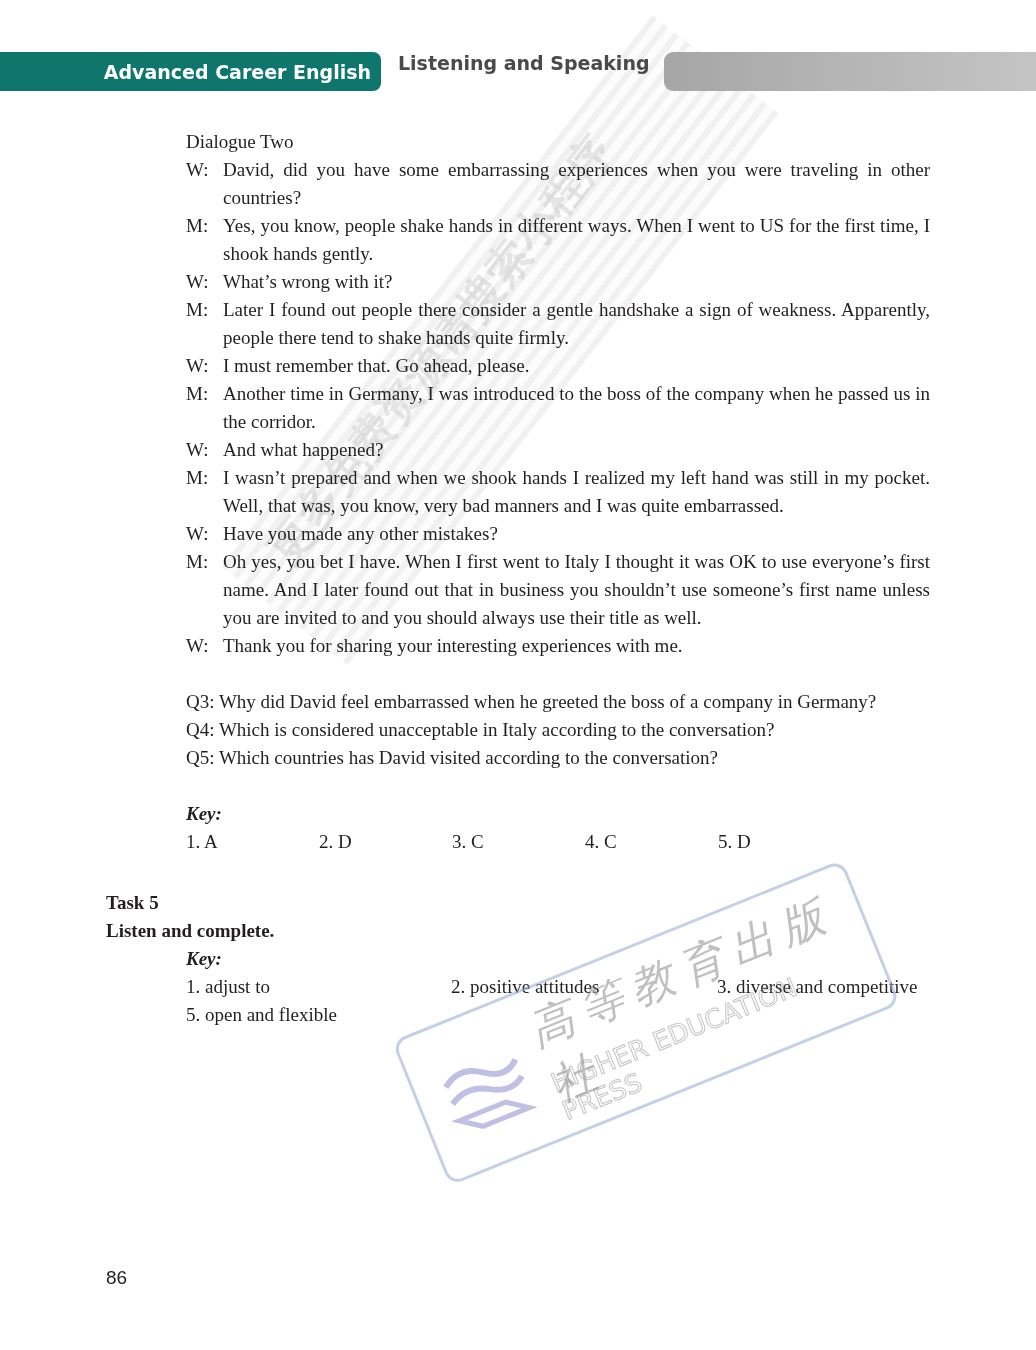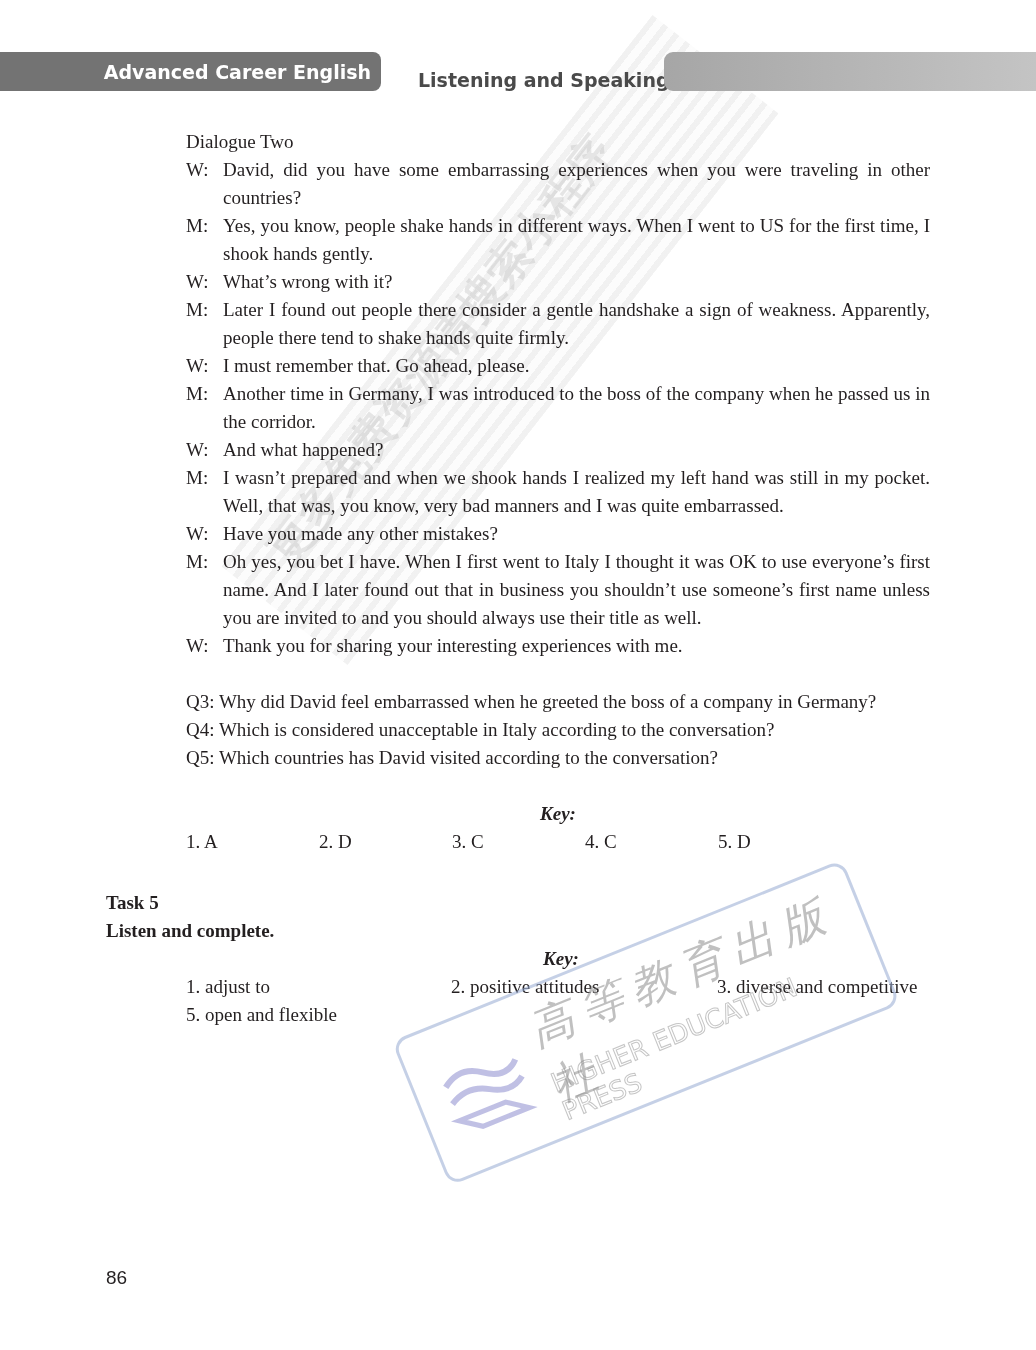--- a/index.html
+++ b/index.html
@@ -2,45 +2,45 @@
 <html><head>
   <meta charset="utf-8">
   <style>
     html, body { margin: 0; padding: 0; }
     body {
       width: 1036px; height: 1350px; background: #ffffff; position: relative; overflow: hidden;
       font-family: "Liberation Serif", "DejaVu Serif", serif; color: #231f20;
     }
     .header-left {
       position: absolute; left: 0; top: 52px; width: 381px; height: 39px;
-      background: #737373; border-radius: 0 8px 8px 0;
+      background: #0f766e; border-radius: 0 8px 8px 0;
       display: flex; align-items: center; justify-content: flex-end; padding-right: 10px; box-sizing: border-box;
     }
     .header-left span {
       font-family: "DejaVu Sans", "Liberation Sans", sans-serif; font-weight: bold; font-size: 19px; color: #ffffff;
     }
     .header-mid {
-      position: absolute; left: 418px; top: 52px; height: 39px; display: flex; align-items: flex-end;
+      position: absolute; left: 398px; top: 52px; height: 39px; display: flex; align-items: flex-start;
     }
     .header-mid span {
       font-family: "DejaVu Sans", "Liberation Sans", sans-serif; font-weight: bold; font-size: 19px; color: #4a4a4a;
     }
     .header-right {
       position: absolute; left: 664px; top: 52px; width: 372px; height: 39px;
       background: linear-gradient(90deg, #a6a6a6 0%, #b8b8b8 60%, #c4c4c4 100%);
       border-radius: 9px 0 0 9px;
     }
     .content { position: absolute; left: 186px; top: 128px; width: 744px; font-size: 19px; line-height: 28px; }
     .title { font-weight: normal; font-size: 19px; height: 28px; }
     .turn { display: flex; }
     .speaker { width: 37px; flex: none; }
     .utter { flex: 1; text-align: justify; }
     .gap { height: 28px; }
     .q { height: 28px; }
-    .key-label { font-style: italic; font-weight: bold; height: 28px; text-align: center; }
+    .key-label { font-style: italic; font-weight: bold; height: 28px; }
     .keys-row { display: flex; height: 28px; }
     .keys-row .k { width: 133px; }
     .task {
       position: absolute; left: 106px; top: 889px; width: 830px; font-size: 19px; line-height: 28px;
     }
     .task-head { display: flex; font-weight: bold; flex-direction: column; }
     .task-num { width: 80px; }
     .task-body { margin-left: 80px; }
     .grid3 { display: flex; height: 28px; }
     .grid3 .c1 { width: 265px; }

